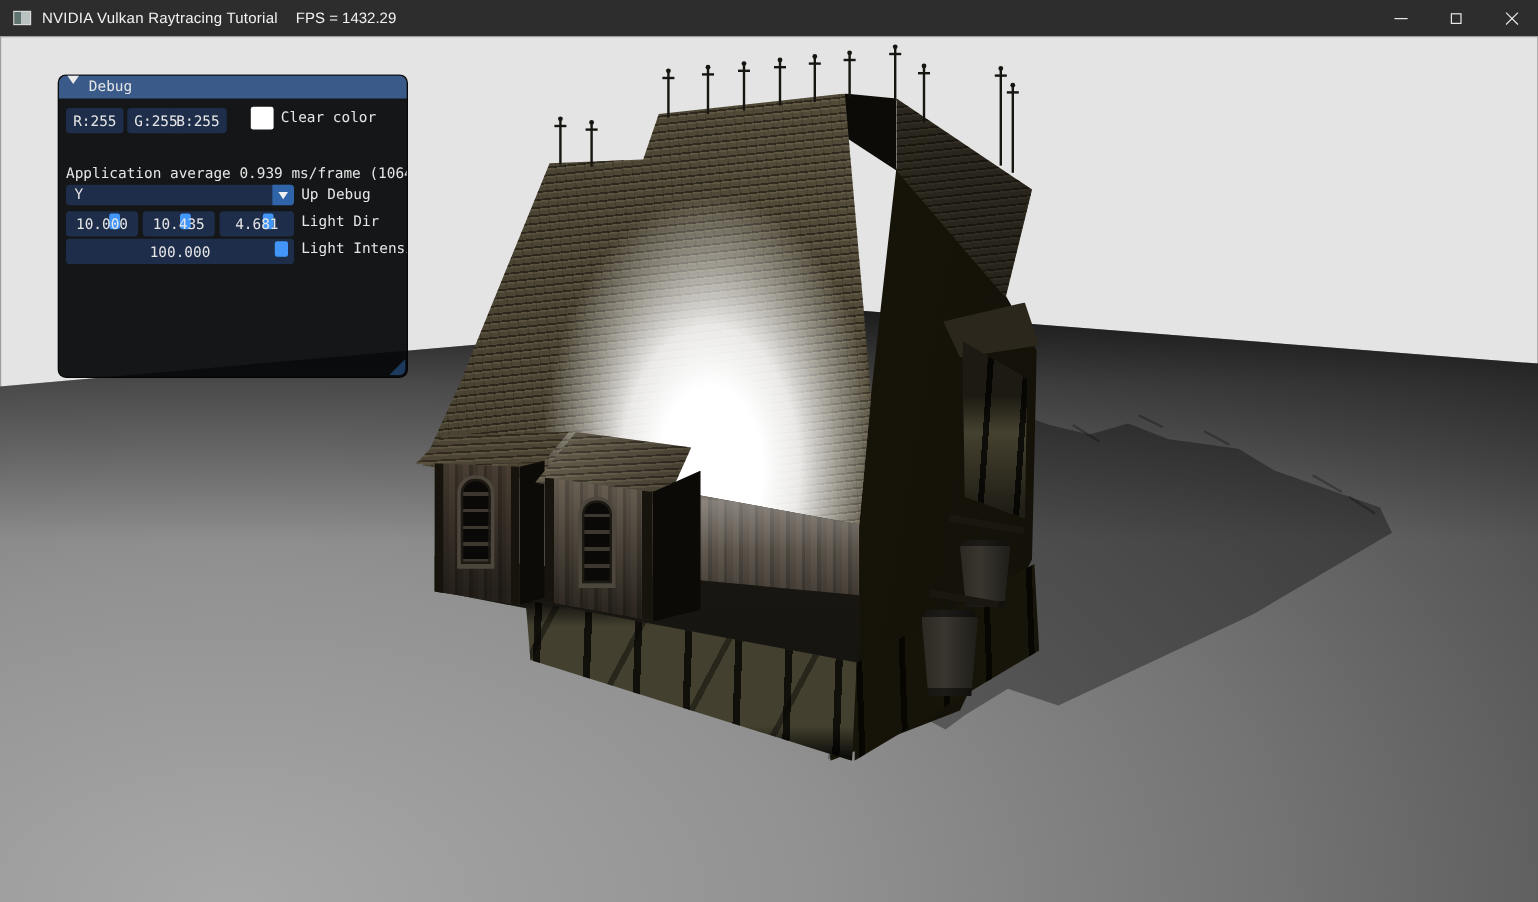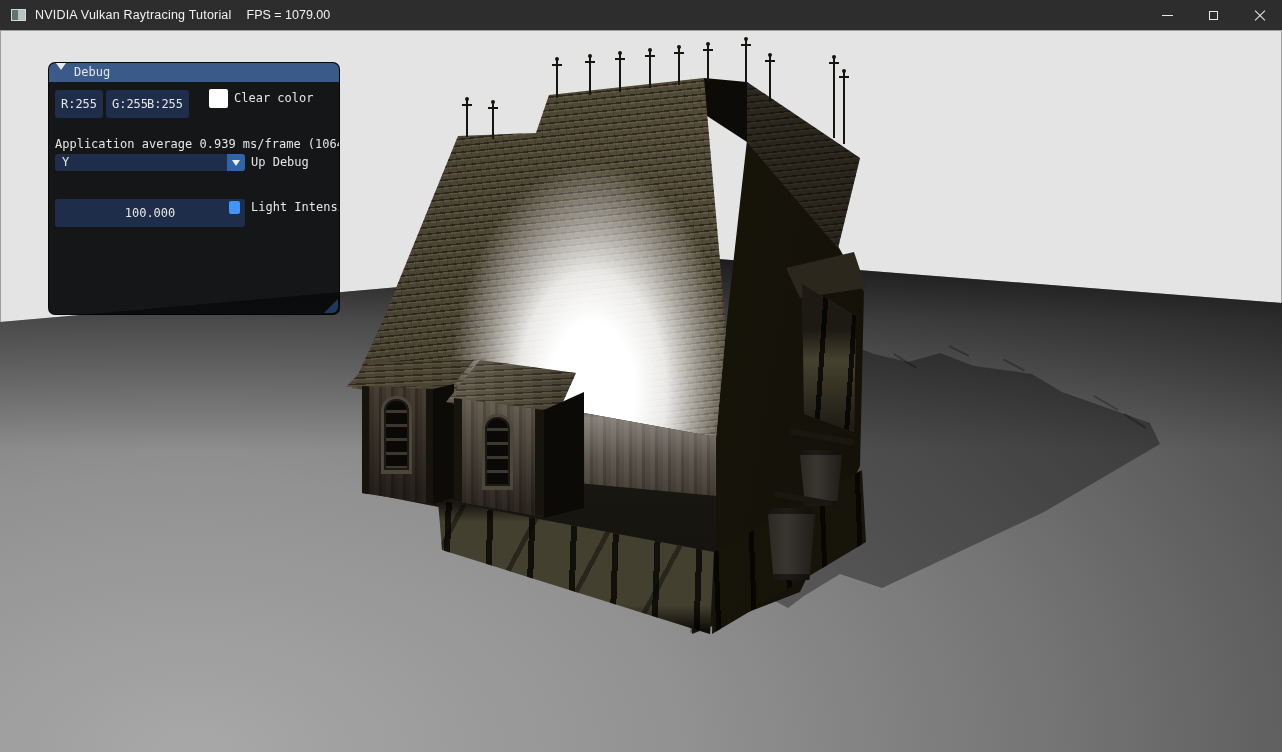--- a/index.html
+++ b/index.html
@@ -128,21 +128,21 @@
   
   .panel { position:absolute; left:48px; top:32px; width:292px; height:253px;
     background:rgba(7,8,11,0.94); border-radius:7px; border:1px solid rgba(0,0,0,0.65);
     font-family:"DejaVu Sans Mono", monospace; font-size:12px; color:#e6e6e6; overflow:hidden; }
   .panel-header { position:absolute; left:0; top:0; width:100%; height:19px; background:#3a5a8a;
     border-radius:6px 6px 0 0; display:flex; }
   .tri-down { width:0; height:0; margin-left:7px; border-left:5px solid transparent;
     border-right:5px solid transparent; border-top:7px solid #eaeaea; }
   .panel-title { margin-left:8px; line-height:19px; }
   .prow { position:absolute; left:0; width:100%; height:19px; }
-  .field { position:absolute; top:0; height:28px; background:#1e2d49; border-radius:3px;
+  .field { position:absolute; top:0; height:21px; background:#1e2d49; border-radius:3px;
     display:flex; align-items:center; justify-content:center; overflow:hidden; }
   .field > span { position:relative; z-index:1; }
   .grab { position:absolute; top:2px; width:9px; height:13px; background:#4296fa; border-radius:2px; }
   .swatch { position:absolute; top:-1px; width:19px; height:19px; border-radius:2px; }
   .lbl { position:absolute; top:0; line-height:17px; white-space:nowrap; }
   .checkbox { position:absolute; left:6px; top:0; width:19px; height:19px; background:#1e2d49; border-radius:3px; }
   .checkmark { position:absolute; left:4px; top:3px; width:11px; height:6px;
     border-left:3px solid #4296fa; border-bottom:3px solid #4296fa; transform:rotate(-50deg); }
   .combo { position:absolute; left:6px; top:0; width:190px; height:17px; background:#1e2d49; border-radius:3px; }
   .combo-val { position:absolute; left:7px; line-height:17px; }
@@ -156,21 +156,21 @@
     clip-path:polygon(100% 0,100% 100%,0 100%); background:#1d3a5e; border-radius:0 0 6px 0; }
 </style>
 </head>
 <body>
 
 <div class="window">
 
   <div class="titlebar">
     <div class="app-icon"></div>
     <span class="tb-title">NVIDIA Vulkan Raytracing Tutorial</span>
-    <span class="tb-fps">FPS = 1079.00</span>
+    <span class="tb-fps">FPS = 1432.29</span>
     <div class="tb-btns">
       <div class="tb-btn">
           <div class="glyph-min"></div>
         </div>
       <div class="tb-btn">
           <div class="glyph-max"></div>
         </div>
       <div class="tb-btn">
           <div class="glyph-close">
             <i></i>
@@ -260,20 +260,35 @@
       <div class="prow" style="top:91px">
         <div class="combo">
           <span class="combo-val">Y</span>
           <div class="combo-btn">
             <div class="tri"></div>
           </div>
         </div>
         <span class="lbl" style="left:202px">Up Debug</span>
       </div>
 
+      <div class="prow" style="top:113px">
+        <div class="field" style="left:6px;width:60px">
+          <div class="grab" style="left:36px"></div>
+          <span>10.000</span>
+          </div>
+        <div class="field" style="left:70px;width:60px">
+          <div class="grab" style="left:31px"></div>
+          <span>10.435</span>
+          </div>
+        <div class="field" style="left:134px;width:62px">
+          <div class="grab" style="left:36px"></div>
+          <span>4.681</span>
+          </div>
+        <span class="lbl" style="left:202px">Light Dir</span>
+      </div>
 
       <div class="prow" style="top:136px">
         <div class="field" style="left:6px;width:190px">
           <div class="grab" style="left:174px;width:11px"></div>
           <span>100.000</span>
           </div>
         <span class="lbl" style="left:202px">Light Intensity</span>
       </div>
 
 

